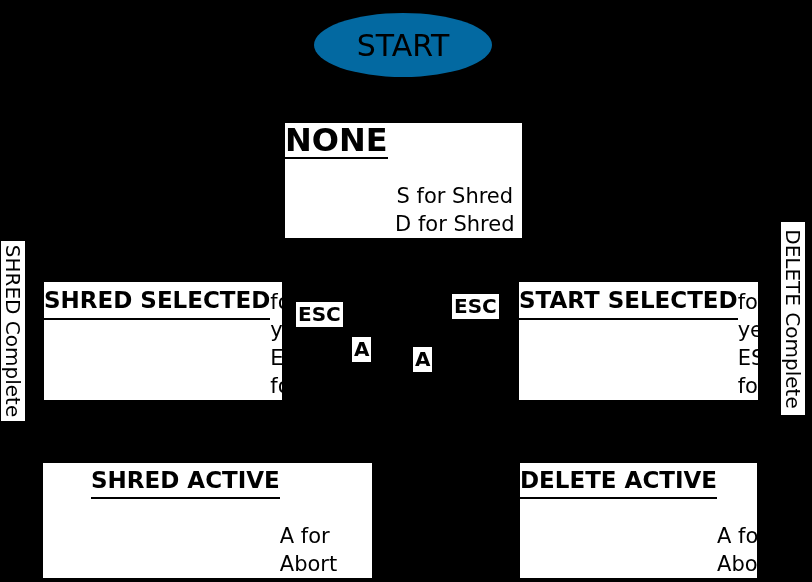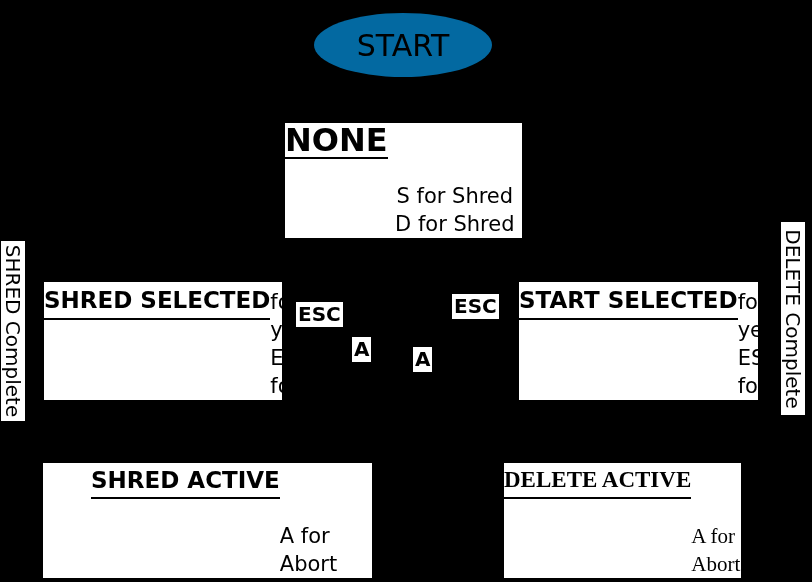--- a/index.html
+++ b/index.html
@@ -55,21 +55,21 @@
     font-size: 21px;
     line-height: 28px;
   }
   #node-none            { left: 285px; top: 123px; width: 237px; height: 115px; }
   #node-none .state-title { height: 34px; font-size: 32px; }
   #node-shred-selected  { left: 44px;  top: 282px; width: 238px; height: 118px; }
   #node-delete-selected { left: 519px; top: 282px; width: 239px; height: 118px; }
   #node-shred-selected .state-title,
   #node-delete-selected .state-title { height: 36px; font-size: 23px; }
   #node-shred-active    { left: 43px;  top: 463px; width: 281px; height: 115px; padding-left: 48px; }
-  #node-delete-active   { left: 504px; top: 463px; width: 237px; height: 115px; font-family: Liberation Serif, serif; }
+  #node-delete-active   { left: 520px; top: 463px; width: 237px; height: 115px; }
   #node-shred-active .state-title,
   #node-delete-active .state-title { height: 34px; font-size: 23px; }
   
   .edge-label {
     position: absolute;
     background: #ffffff;
     color: #000000;
     font-size: 20px;
     line-height: 25px;
     padding: 0 2px;

